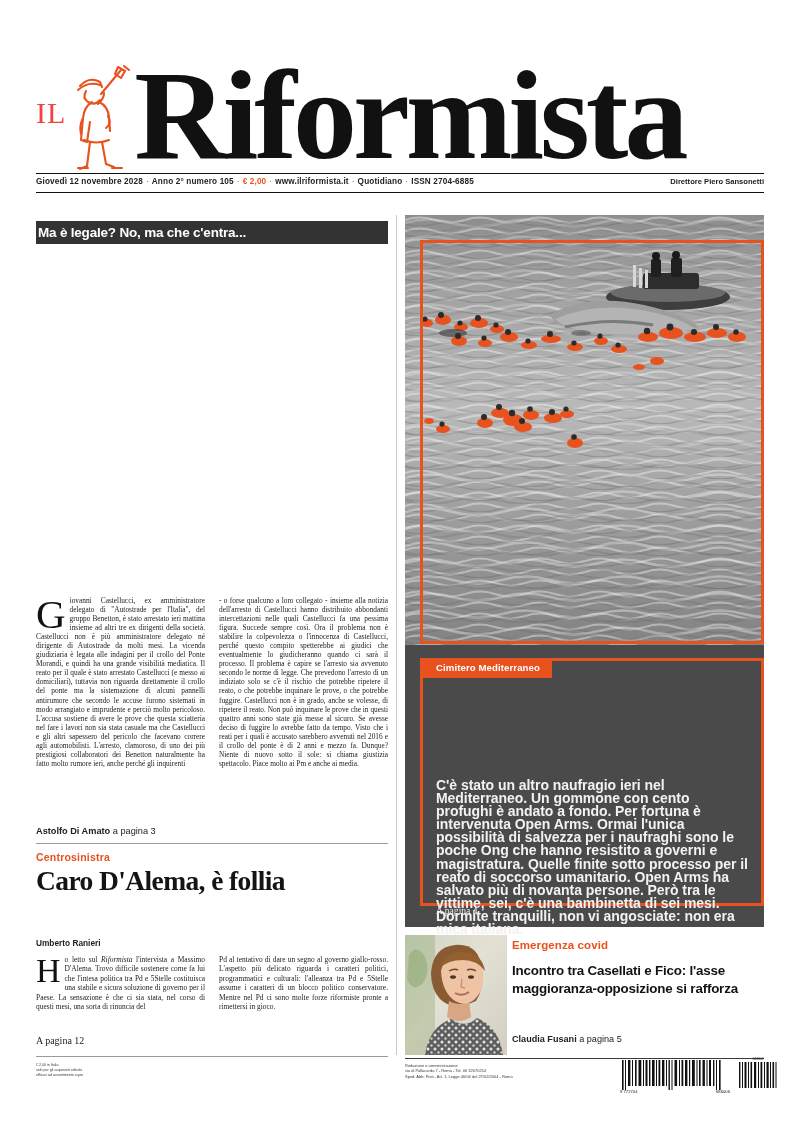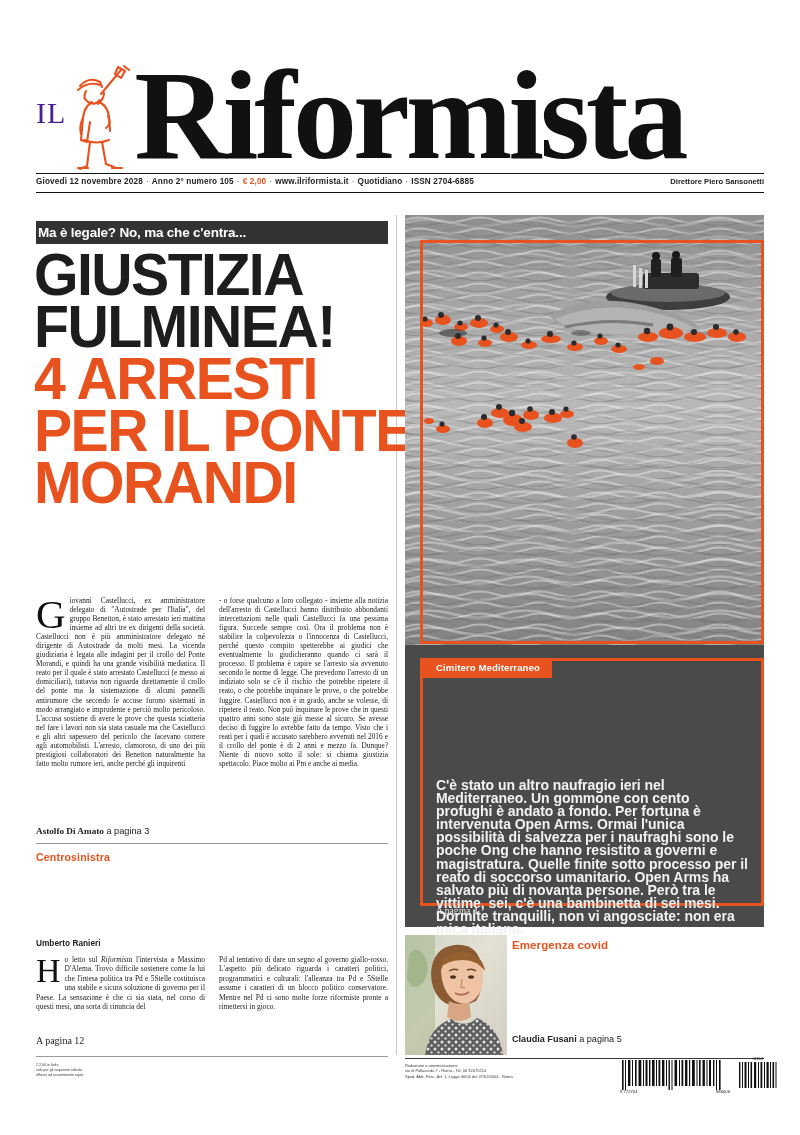--- a/index.html
+++ b/index.html
@@ -15,21 +15,21 @@
   
   .masthead{
     position:absolute; left:0; top:0; width:800px; height:200px;
   }
   .mast-row{
     position:absolute; left:36px; top:62px; width:728px; height:108px;
     display:flex; align-items:flex-end;
   }
   .mast-il{
     font-family:"Liberation Serif", serif;
-    font-size:30px; letter-spacing:1px; color:#4c1d95;
+    font-size:30px; letter-spacing:1px; color:#ef4444;
     line-height:1; margin-bottom:42px;
   }
   .mast-mascot{ width:66px; height:106px; position:relative; margin-left:2px; margin-right:-2px;}
   .mast-title{
     font-family:"Liberation Serif", serif;
     font-weight:700;
     font-size:128px;
     line-height:0.86;
     letter-spacing:-4px;
     color:#111;
@@ -99,21 +99,21 @@
     font-size:41px;
     line-height:33px;
     font-weight:400;
     padding:2px 4px 0 0;
     color:#111;
   }
   .byline{
     position:absolute; left:36px; top:826px; width:352px;
     font-size:9.2px; color:#222;
   }
-  .byline b{ font-weight:700;font-family:Liberation Serif, serif; }
+  .byline b{ font-weight:700; }
   .hr-thin{
     position:absolute; left:36px; width:352px; height:1px; background:#9a9a9a;
   }
   .sect-label{
     position:absolute; left:36px; top:851px;
     font-size:10.5px; font-weight:700; color:#e8521e; letter-spacing:.2px;
   }
   .sub-headline{
     position:absolute; left:36px; top:866px; width:360px;
     font-family:"Liberation Serif", serif;
@@ -284,46 +284,40 @@
     <div class="mast-dir">Direttore Piero Sansonetti</div>
     <div class="mast-rule2"></div>
   </div>
 
   <div class="gutter"></div>
 
   <div class="kicker-bar">
     <span>Ma è legale? No, ma che c'entra...</span>
   </div>
 
-  <div class="headline">
-    <div class="hl-line hl-black">GIUSTIZIA</div>
-    <div class="hl-line hl-black">FULMINEA!</div>
-    <div class="hl-line hl-orange">4 ARRESTI</div>
-    <div class="hl-line hl-orange">PER IL PONTE</div>
-    <div class="hl-line hl-orange">MORANDI</div>
-  </div>
 
   <div class="lead-wrap">
     <div class="lead-col">
       <p><span class="dropcap">G</span><span>iovanni Castellucci, ex amministratore delegato di "Autostrade per l'Italia", del gruppo Benetton, è stato arrestato ieri mattina insieme ad altri tre ex dirigenti della società. Castellucci non è più amministratore delegato né dirigente di Autostrade da molti mesi. La vicenda giudiziaria è legata alle indagini per il crollo del Ponte Morandi, e quindi ha una grande visibilità mediatica. Il reato per il quale è stato arrestato Castellucci (e messo ai domiciliari), tuttavia non riguarda direttamente il crollo del ponte ma la sistemazione di alcuni pannelli antirumore che secondo le accuse furono sistemati in modo arrangiato e imprudente e perciò molto pericoloso. L'accusa sostiene di avere le prove che questa sciatteria nel fare i lavori non sia stata casuale ma che Castellucci e gli altri sapessero del pericolo che facevano correre agli automobilisti. L'arresto, clamoroso, di uno dei più prestigiosi collaboratori dei Benetton naturalmente ha fatto molto rumore ieri, anche perché gli inquirenti</span></p>
     </div>
     <div class="lead-col">
       <p><span>- o forse qualcuno a loro collegato - insieme alla notizia dell'arresto di Castellucci hanno distribuito abbondanti intercettazioni nelle quali Castellucci fa una pessima figura. Succede sempre così. Ora il problema non è stabilire la colpevolezza o l'innocenza di Castellucci, perché questo compito spetterebbe ai giudici che eventualmente lo giudicheranno quando ci sarà il processo. Il problema è capire se l'arresto sia avvenuto secondo le norme di legge. Che prevedono l'arresto di un indiziato solo se c'è il rischio che potrebbe ripetere il reato, o che potrebbe inquinare le prove, o che potrebbe fuggire. Castellucci non è in grado, anche se volesse, di ripetere il reato. Non può inquinare le prove che in questi quattro anni sono state già messe al sicuro. Se avesse deciso di fuggire lo avrebbe fatto da tempo. Visto che i reati per i quali è accusato sarebbero avvenuti nel 2016 e il crollo del ponte è di 2 anni e mezzo fa. Dunque? Niente di nuovo sotto il sole: si chiama giustizia spettacolo. Piace molto ai Pm e anche ai media.</span></p>
     </div>
   </div>
 
   <div class="byline">
     <b>Astolfo Di Amato</b>
     <span>a pagina 3</span>
   </div>
 
   <div class="hr-thin" style="top:843px"></div>
 
   <div class="sect-label">Centrosinistra</div>
   <div class="sub-headline">
+    <div>Caro D'Alema, è follia</div>
   </div>
   <div class="sub-byline">Umberto Ranieri</div>
 
   <div class="sub-wrap">
     <div class="sub-col">
       <p><span class="dropcap" style="font-size:34px;line-height:27px">H</span><span>o letto sul </span><em>Riformista</em><span> l'intervista a Massimo D'Alema. Trovo difficile sostenere come fa lui che l'intesa politica tra Pd e 5Stelle costituisca una stabile e sicura soluzione di governo per il Paese. La sensazione è che ci sia stata, nel corso di questi mesi, una sorta di rinuncia del</span></p>
     </div>
     <div class="sub-col">
       <p>Pd al tentativo di dare un segno al governo giallo-rosso. L'aspetto più delicato riguarda i caratteri politici, programmatici e culturali: l'alleanza tra Pd e 5Stelle assume i caratteri di un blocco politico conservatore. Mentre nel Pd ci sono molte forze riformiste pronte a rimettersi in gioco.</p>
     </div>
@@ -484,20 +478,21 @@
       <ellipse cx="66" cy="42" rx="3" ry="1.8" fill="#4a3424"></ellipse>
       <path d="M44 36 q5 -3 9 -1" stroke="#6b4a2c" stroke-width="1.4" fill="none"></path>
       <path d="M62 35 q5 -2 9 1" stroke="#6b4a2c" stroke-width="1.4" fill="none"></path>
       <path d="M57 44 l-1 8 l4 1" stroke="#c79172" stroke-width="1.3" fill="none"></path>
       <path d="M50 58 q7 4 14 -1" stroke="#b06a5a" stroke-width="2" fill="none"></path>
 
       <path d="M20 120 q4 -28 26 -36 q14 10 26 -1 q22 9 26 37 z" fill="url(#dressP)"></path>
     </svg>
   </div>
   <div class="covid-label">Emergenza covid</div>
+  <div class="covid-title">Incontro tra Casellati e Fico: l'asse maggioranza-opposizione si rafforza</div>
   <div class="covid-byline">
     <b>Claudia Fusani</b>
     <span>a pagina 5</span>
   </div>
 
   <div class="footer-rule"></div>
   <div class="imprint">
     <div>Redazione e amministrazione</div>
     <div>via di Pallacorda 7 - Roma - Tel. 06 32070214</div>
     <div>Sped. Abb. Post., Art. 1, Legge 46/04 del 27/02/2004 - Roma</div>

